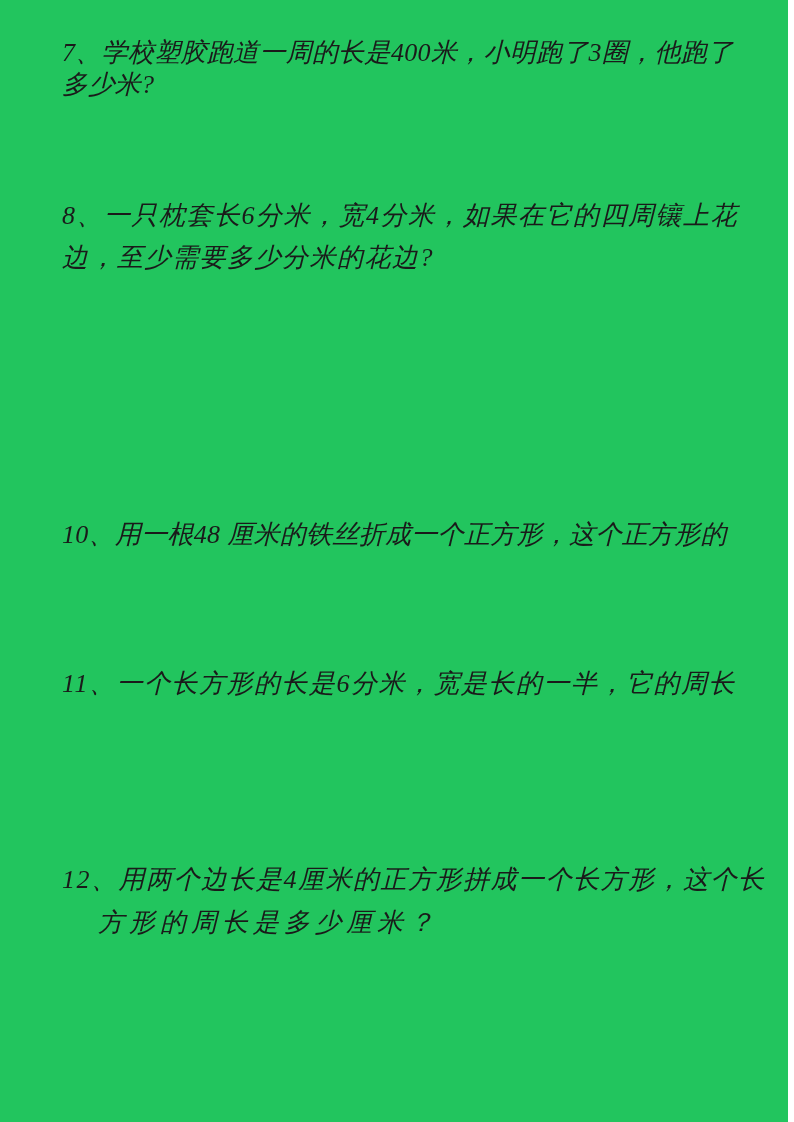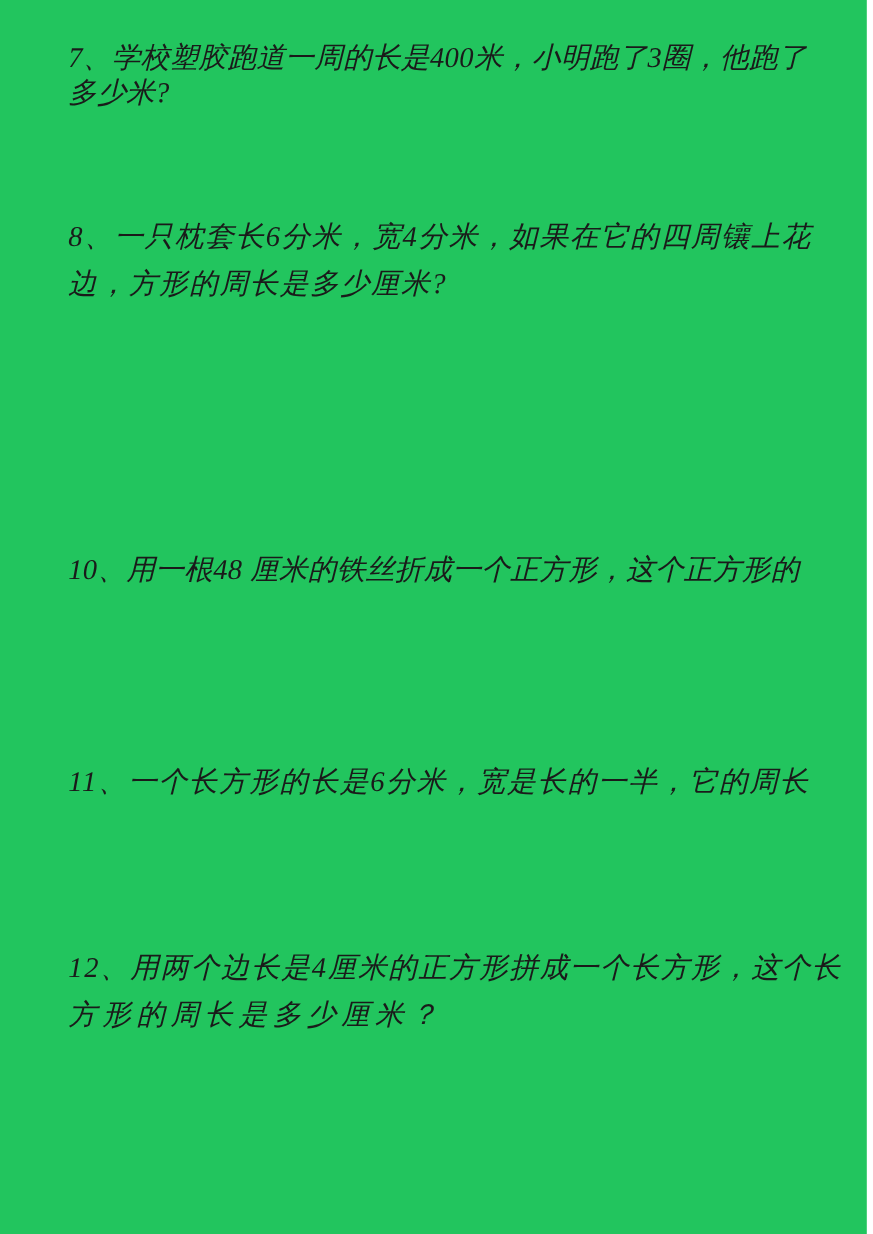--- a/index.html
+++ b/index.html
@@ -24,39 +24,39 @@
     font-size: 26px;
     letter-spacing: 0.3px;
   }
   .problem .line {
     white-space: nowrap;
   }
   
   .p7  { top: 37px;  line-height: 32px; }
   .p8  { top: 195px; line-height: 42px; }
   .p9  { top: 366px; line-height: 32px; }
-  .p10 { top: 501px; line-height: 34px; }
-  .p11 { top: 693px; line-height: 35px; }
+  .p10 { top: 518px; line-height: 34px; }
+  .p11 { top: 666px; line-height: 35px; }
   .p12 { top: 858px; line-height: 43px; }
   .ls     { letter-spacing: 1.5px; }
-  .spread { letter-spacing: 5px; }
+  .spread { letter-spacing: 5px; margin-left: 36px; }
 </style>
 </head>
 <body>
 
 <div class="page">
 
   <div class="problem p7">
     <div class="line">7、学校塑胶跑道一周的长是400米，小明跑了3圈，他跑了</div>
     <div class="line">多少米?</div>
   </div>
 
   <div class="problem p8">
     <div class="line ls">8、一只枕套长6分米，宽4分米，如果在它的四周镶上花</div>
-    <div class="line ls">边，方形的周长是多少厘米?</div>
+    <div class="line ls">边，至少需要多少分米的花边?</div>
   </div>
 
 
   <div class="problem p10">
     <div class="line">10、用一根48 厘米的铁丝折成一个正方形，这个正方形的</div>
   </div>
 
   <div class="problem p11">
     <div class="line ls">11、一个长方形的长是6分米，宽是长的一半，它的周长</div>
   </div>

